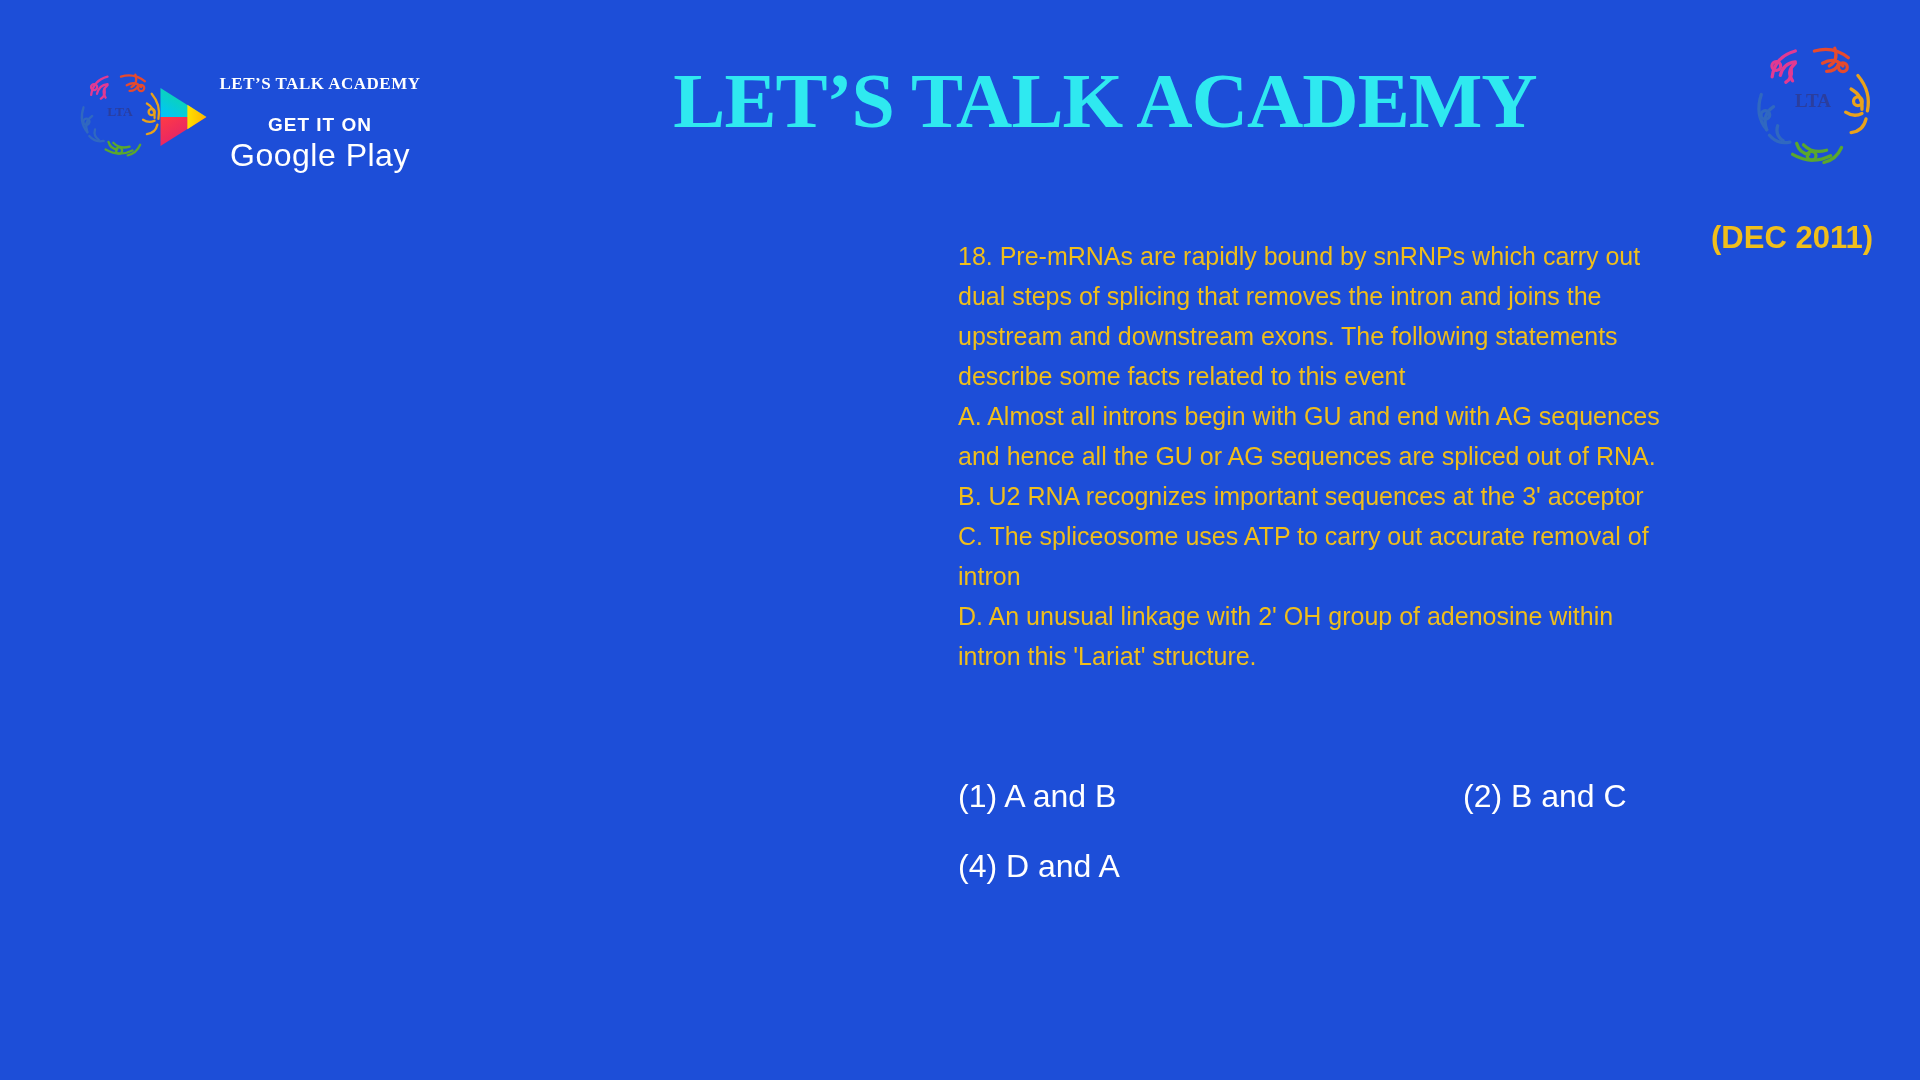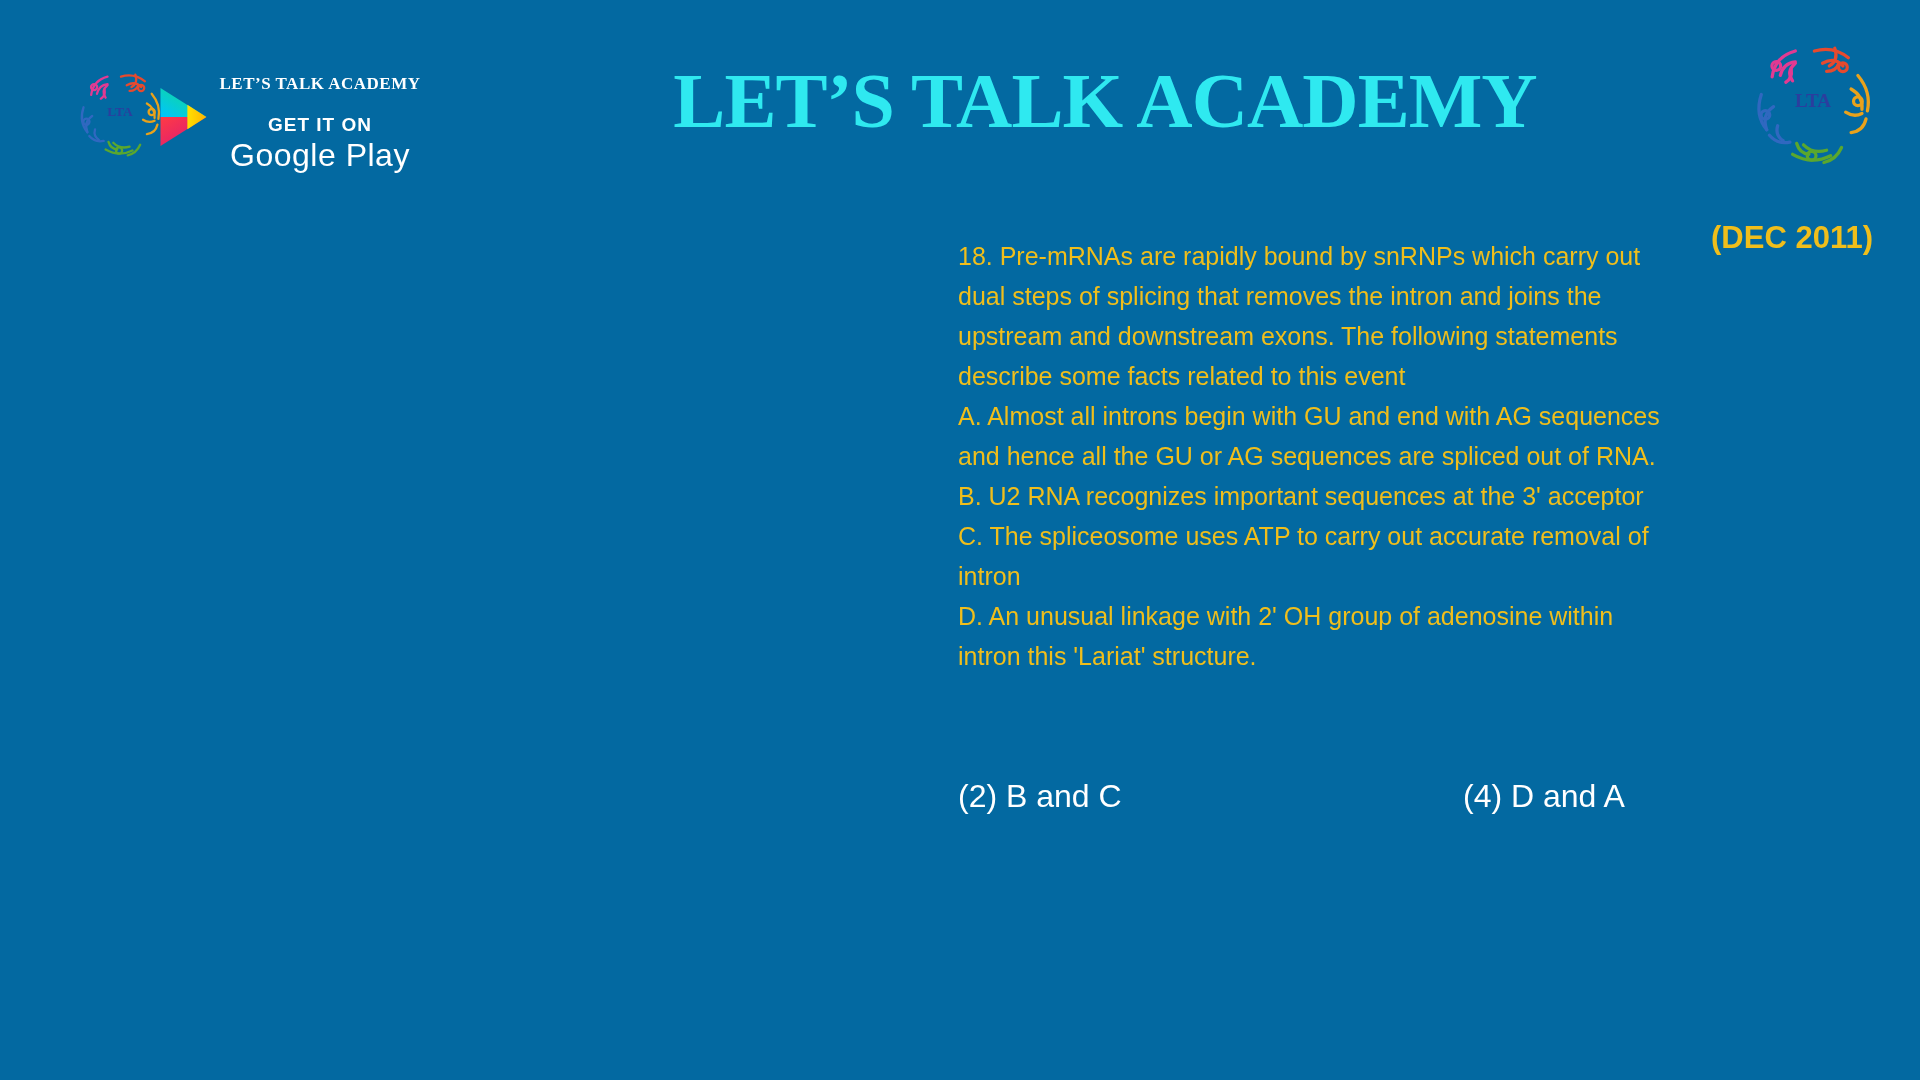--- a/index.html
+++ b/index.html
@@ -7,21 +7,21 @@
   body {
     background: #000;
     font-family: "Liberation Sans", sans-serif;
     overflow: hidden;
     position: relative;
   }
   .stage {
     position: absolute;
     width: 1920px; height: 1080px;
     left: 0; top: 0;
-    background: #0369a1;
+    background: #1d4ed8;
   }
 
   
   .left-logo {
     position: absolute; left: 72px; top: 66px;
     width: 96px; height: 96px;
   }
   .right-logo {
     position: absolute; left: 1742px; top: 36px;
     width: 142px; height: 136px;
@@ -192,17 +192,18 @@
       <div class="q-line">A. Almost all introns begin with GU and end with AG sequences</div>
       <div class="q-line">and hence all the GU or AG sequences are spliced out of RNA.</div>
       <div class="q-line">B. U2 RNA recognizes important sequences at the 3' acceptor</div>
       <div class="q-line">C. The spliceosome uses ATP to carry out accurate removal of</div>
       <div class="q-line">intron</div>
       <div class="q-line">D. An unusual linkage with 2' OH group of adenosine within</div>
       <div class="q-line">intron this 'Lariat' structure.</div>
     </div>
 
   <div class="options-grid" id="options-grid">
+      <div class="answer-option">(1) A and B</div>
       <div class="answer-option">(2) B and C</div>
       <div class="answer-option">(4) D and A</div>
     </div>
 
 </div>
 
 </body></html>

